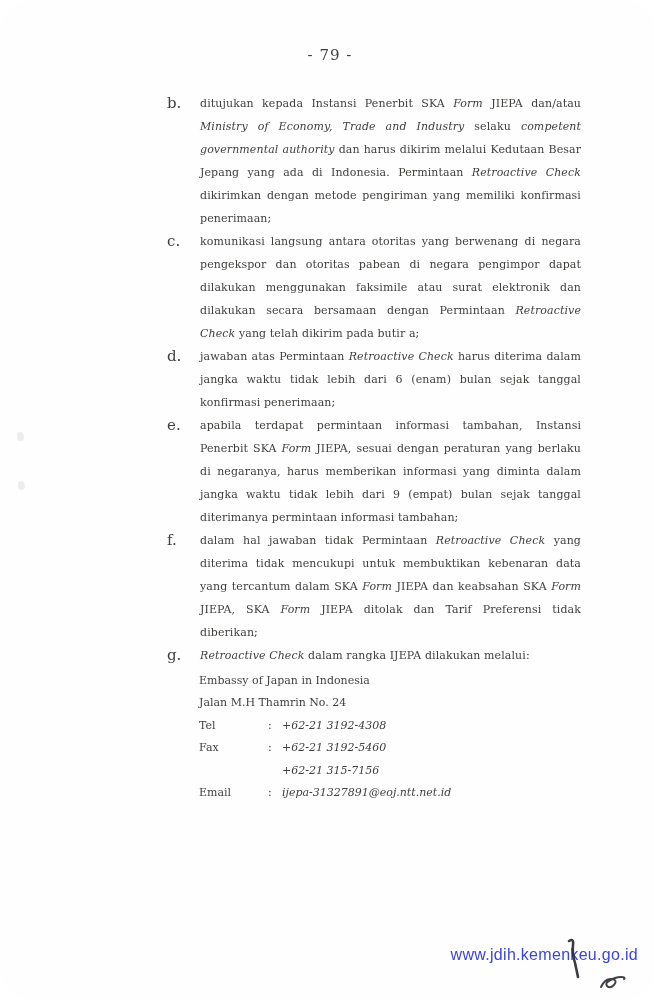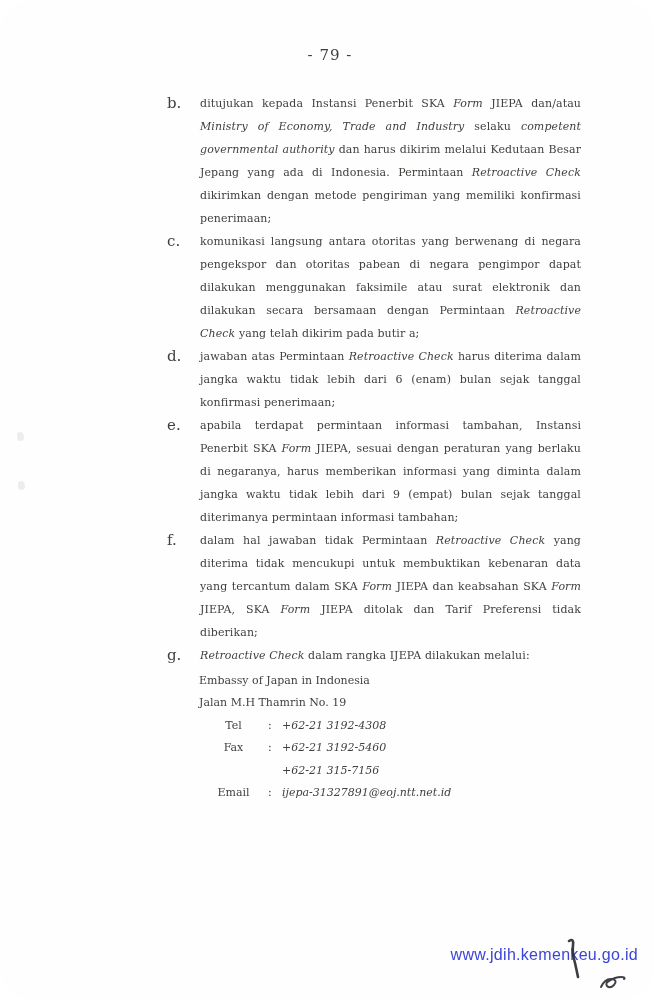--- a/index.html
+++ b/index.html
@@ -53,21 +53,21 @@
   .contact-block {
     position: absolute;
     top: 670px;
     left: 199px;
     width: 360px;
     font-size: 11px;
     line-height: 22.4px;
   }
   .contact-address-line { white-space: nowrap; }
   .contact-field-row { display: flex; }
-  .contact-field-label { width: 69px; flex-shrink: 0; text-align: center; }
+  .contact-field-label { width: 69px; flex-shrink: 0; }
   .contact-field-separator { width: 14px; flex-shrink: 0; }
   .contact-field-value { white-space: nowrap; font-style: italic; }
   .watermark {
     position: absolute;
     top: 946px;
     right: 16px;
     font-family: "Liberation Sans", "DejaVu Sans", sans-serif;
     font-size: 16px;
     color: var(--watermark-color, #3b45d6);
     letter-spacing: 0.3px;
@@ -115,21 +115,21 @@
         <div class="item-text"><span>dalam hal jawaban tidak Permintaan </span><i>Retroactive Check</i><span> yang diterima tidak mencukupi untuk membuktikan kebenaran data yang tercantum dalam SKA </span><i>Form</i><span> JIEPA dan keabsahan SKA </span><i>Form</i><span> JIEPA, SKA </span><i>Form</i><span> JIEPA ditolak dan Tarif Preferensi tidak diberikan;</span></div>
       </div>
       <div class="list-item">
         <div class="item-label">g.</div>
         <div class="item-text"><i>Retroactive Check</i><span> dalam rangka IJEPA dilakukan melalui:</span></div>
       </div>
     </div>
 
   <div class="contact-block">
       <div class="contact-address-line">Embassy of Japan in Indonesia</div>
-      <div class="contact-address-line">Jalan M.H Thamrin No. 19</div>
+      <div class="contact-address-line">Jalan M.H Thamrin No. 24</div>
       <div class="contact-field-row">
         <div class="contact-field-label">Tel</div>
         <div class="contact-field-separator">:</div>
         <div class="contact-field-value">+62-21 3192-4308</div>
       </div>
       <div class="contact-field-row">
         <div class="contact-field-label">Fax</div>
         <div class="contact-field-separator">:</div>
         <div class="contact-field-value">+62-21 3192-5460</div>
       </div>

